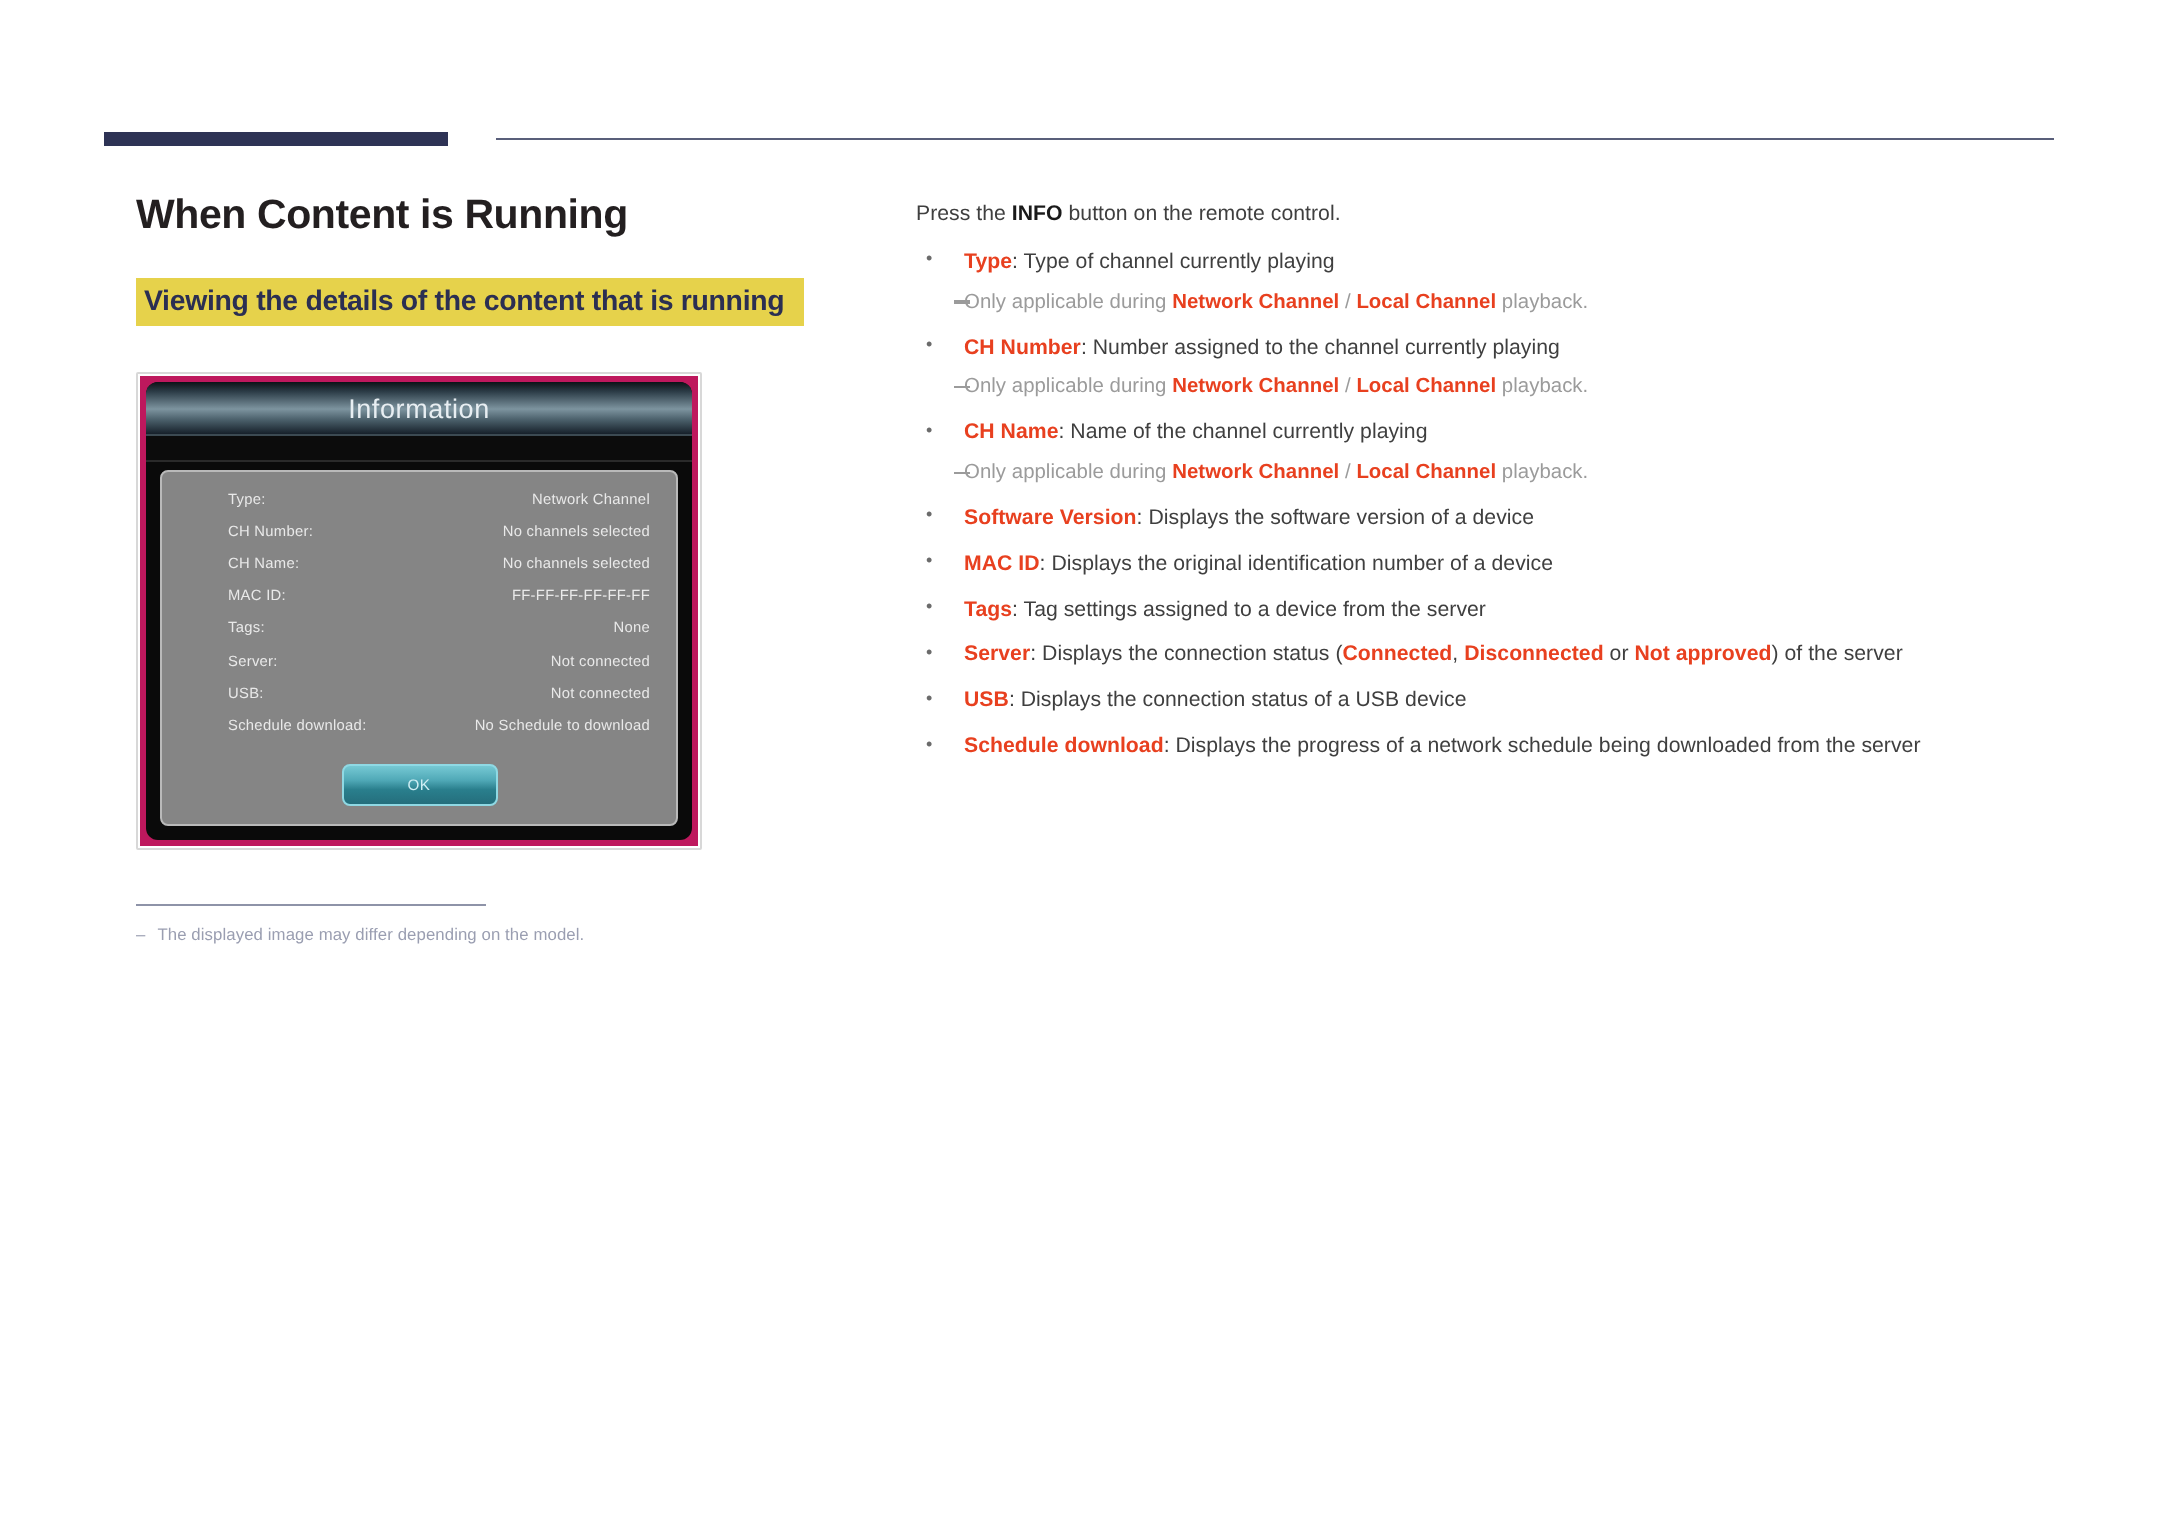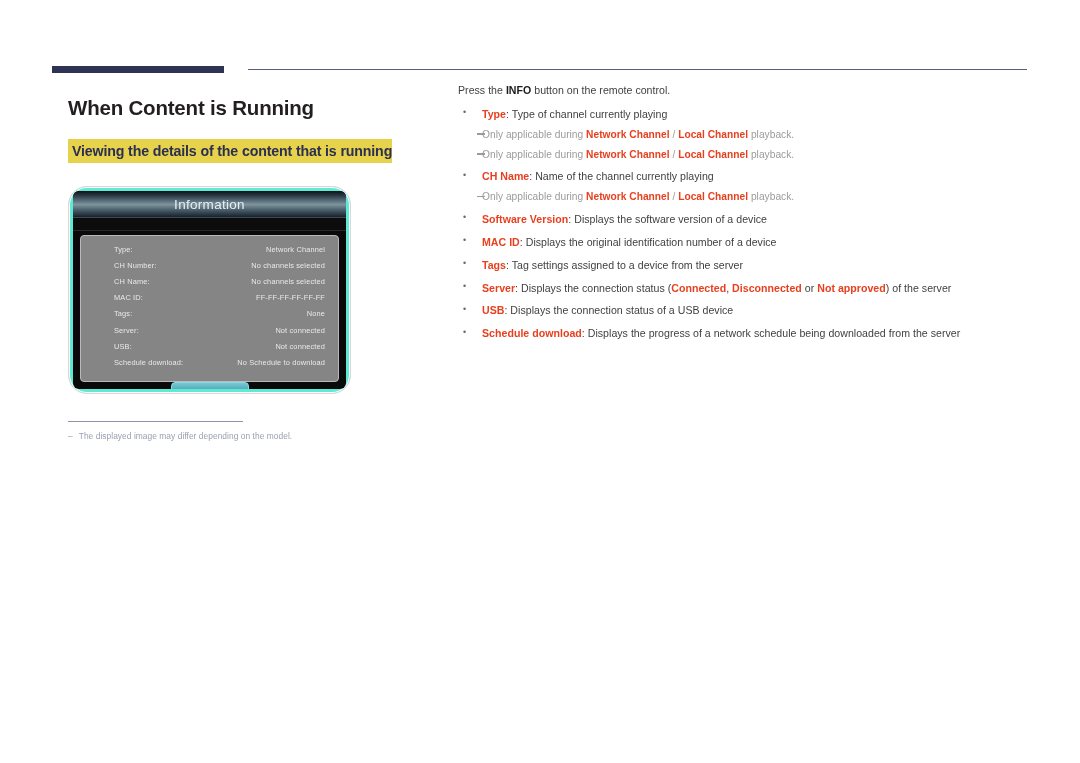--- a/index.html
+++ b/index.html
@@ -56,32 +56,32 @@
 
   .subhead-wrap {
     margin-top: 18px;
   }
   .subhead {
     display: inline-block;
     background: #e6d24b;
     color: #2b2f52;
     font-size: 14.2px;
     font-weight: bold;
-    padding: 4px 0 4px 4px;
+    padding: 4px 10px 4px 4px;
     letter-spacing: -0.15px;
   }
 
   
   .dialog-outer {
     position: relative;
     margin-top: 23px;
     width: 283px;
-    height: 208px;
-    background: #5eead4;
-    border-radius: 19px;
+    height: 239px;
+    background: #be185d;
+    border-radius: 1px;
     border: 1px solid #d8d8d8;
     padding: 4px;
     box-shadow: 0 0 0 1px #ffffff inset;
   }
 
   .dialog-inner {
     position: relative;
     width: 100%;
     height: 100%;
     background: #0a0a0a;
@@ -179,21 +179,21 @@
     color: #9a9eb1;
     line-height: 1.35;
     letter-spacing: 0.05px;
   }
   .footnote-dash { flex: 0 0 auto; }
 
   
   .right-col {
     position: absolute;
     left: 458px;
-    top: 83px;
+    top: 100px;
     width: 580px;
     font-size: 10.6px;
     color: #3f3f3f;
     letter-spacing: 0.02px;
   }
 
   .intro {
     line-height: 1.45;
     margin-bottom: 8.5px;
     color: #3f3f3f;
@@ -328,20 +328,23 @@
     <span>Press the </span><b>INFO</b><span> button on the remote control.</span>
   </p>
 
   <div class="bullet">
     <span class="term">Type</span><span>: Type of channel currently playing</span>
   </div>
   <div class="subnote">
     <span class="dash"></span><span>Only applicable during </span><span class="hi">Network Channel</span><span class="sep"> / </span><span class="hi">Local Channel</span><span> playback.</span>
   </div>
 
+  <div class="bullet">
+    <span class="term">CH Number</span><span>: Number assigned to the channel currently playing</span>
+  </div>
   <div class="subnote">
     <span class="dash"></span><span>Only applicable during </span><span class="hi">Network Channel</span><span class="sep"> / </span><span class="hi">Local Channel</span><span> playback.</span>
   </div>
 
   <div class="bullet">
     <span class="term">CH Name</span><span>: Name of the channel currently playing</span>
   </div>
   <div class="subnote">
     <span class="dash"></span><span>Only applicable during </span><span class="hi">Network Channel</span><span class="sep"> / </span><span class="hi">Local Channel</span><span> playback.</span>
   </div>

